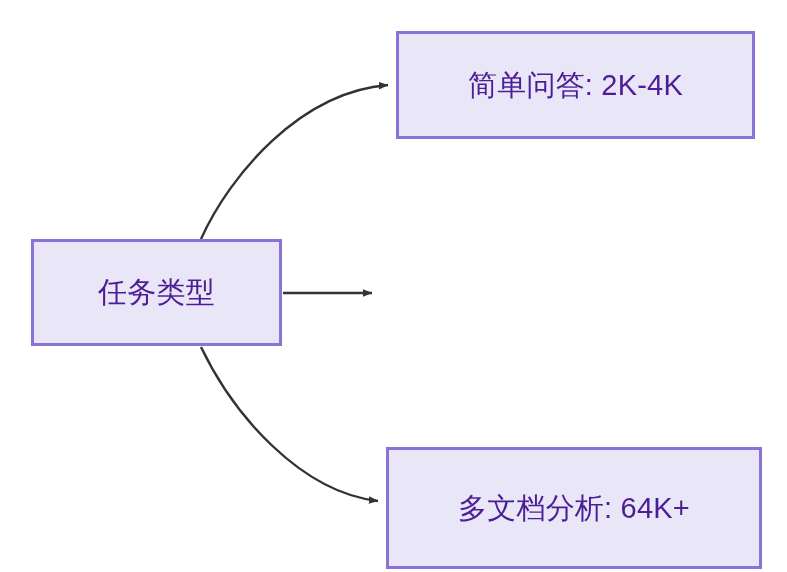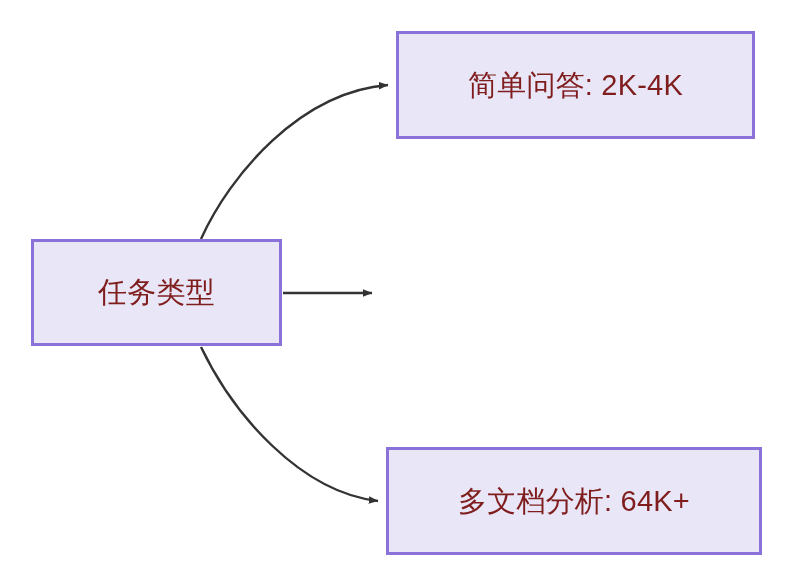--- a/index.html
+++ b/index.html
@@ -26,21 +26,21 @@
   .node {
     position: absolute;
     box-sizing: border-box;
     background: #e9e6f8;
     border: 3px solid #8b72d8;
     display: flex;
     align-items: center;
     justify-content: center;
   }
   .node-label {
-    color: #7f1d1d;
+    color: #4c1d95;
     font-size: 29px;
     line-height: 1.2;
     letter-spacing: 0.2px;
     white-space: nowrap;
   }
   #node-root {
     left: 31px;
     top: 239px;
     width: 251px;
     height: 107px;
@@ -55,21 +55,21 @@
   #node-doc-summary {
     left: 380px;
     top: 240px;
     width: 392px;
     height: 107px;
   }
   #node-multi-doc {
     left: 386px;
     top: 447px;
     width: 376px;
-    height: 108px;
+    height: 122px;
   }
 </style>
 </head>
 <body>
 
 <div id="diagram-canvas">
 
   <svg id="edge-layer" viewBox="0 0 787 572" width="787" height="572" xmlns="http://www.w3.org/2000/svg">
     <defs>
       <marker id="arrowhead" markerWidth="10" markerHeight="8" refX="9.2" refY="4" orient="auto" markerUnits="userSpaceOnUse">

